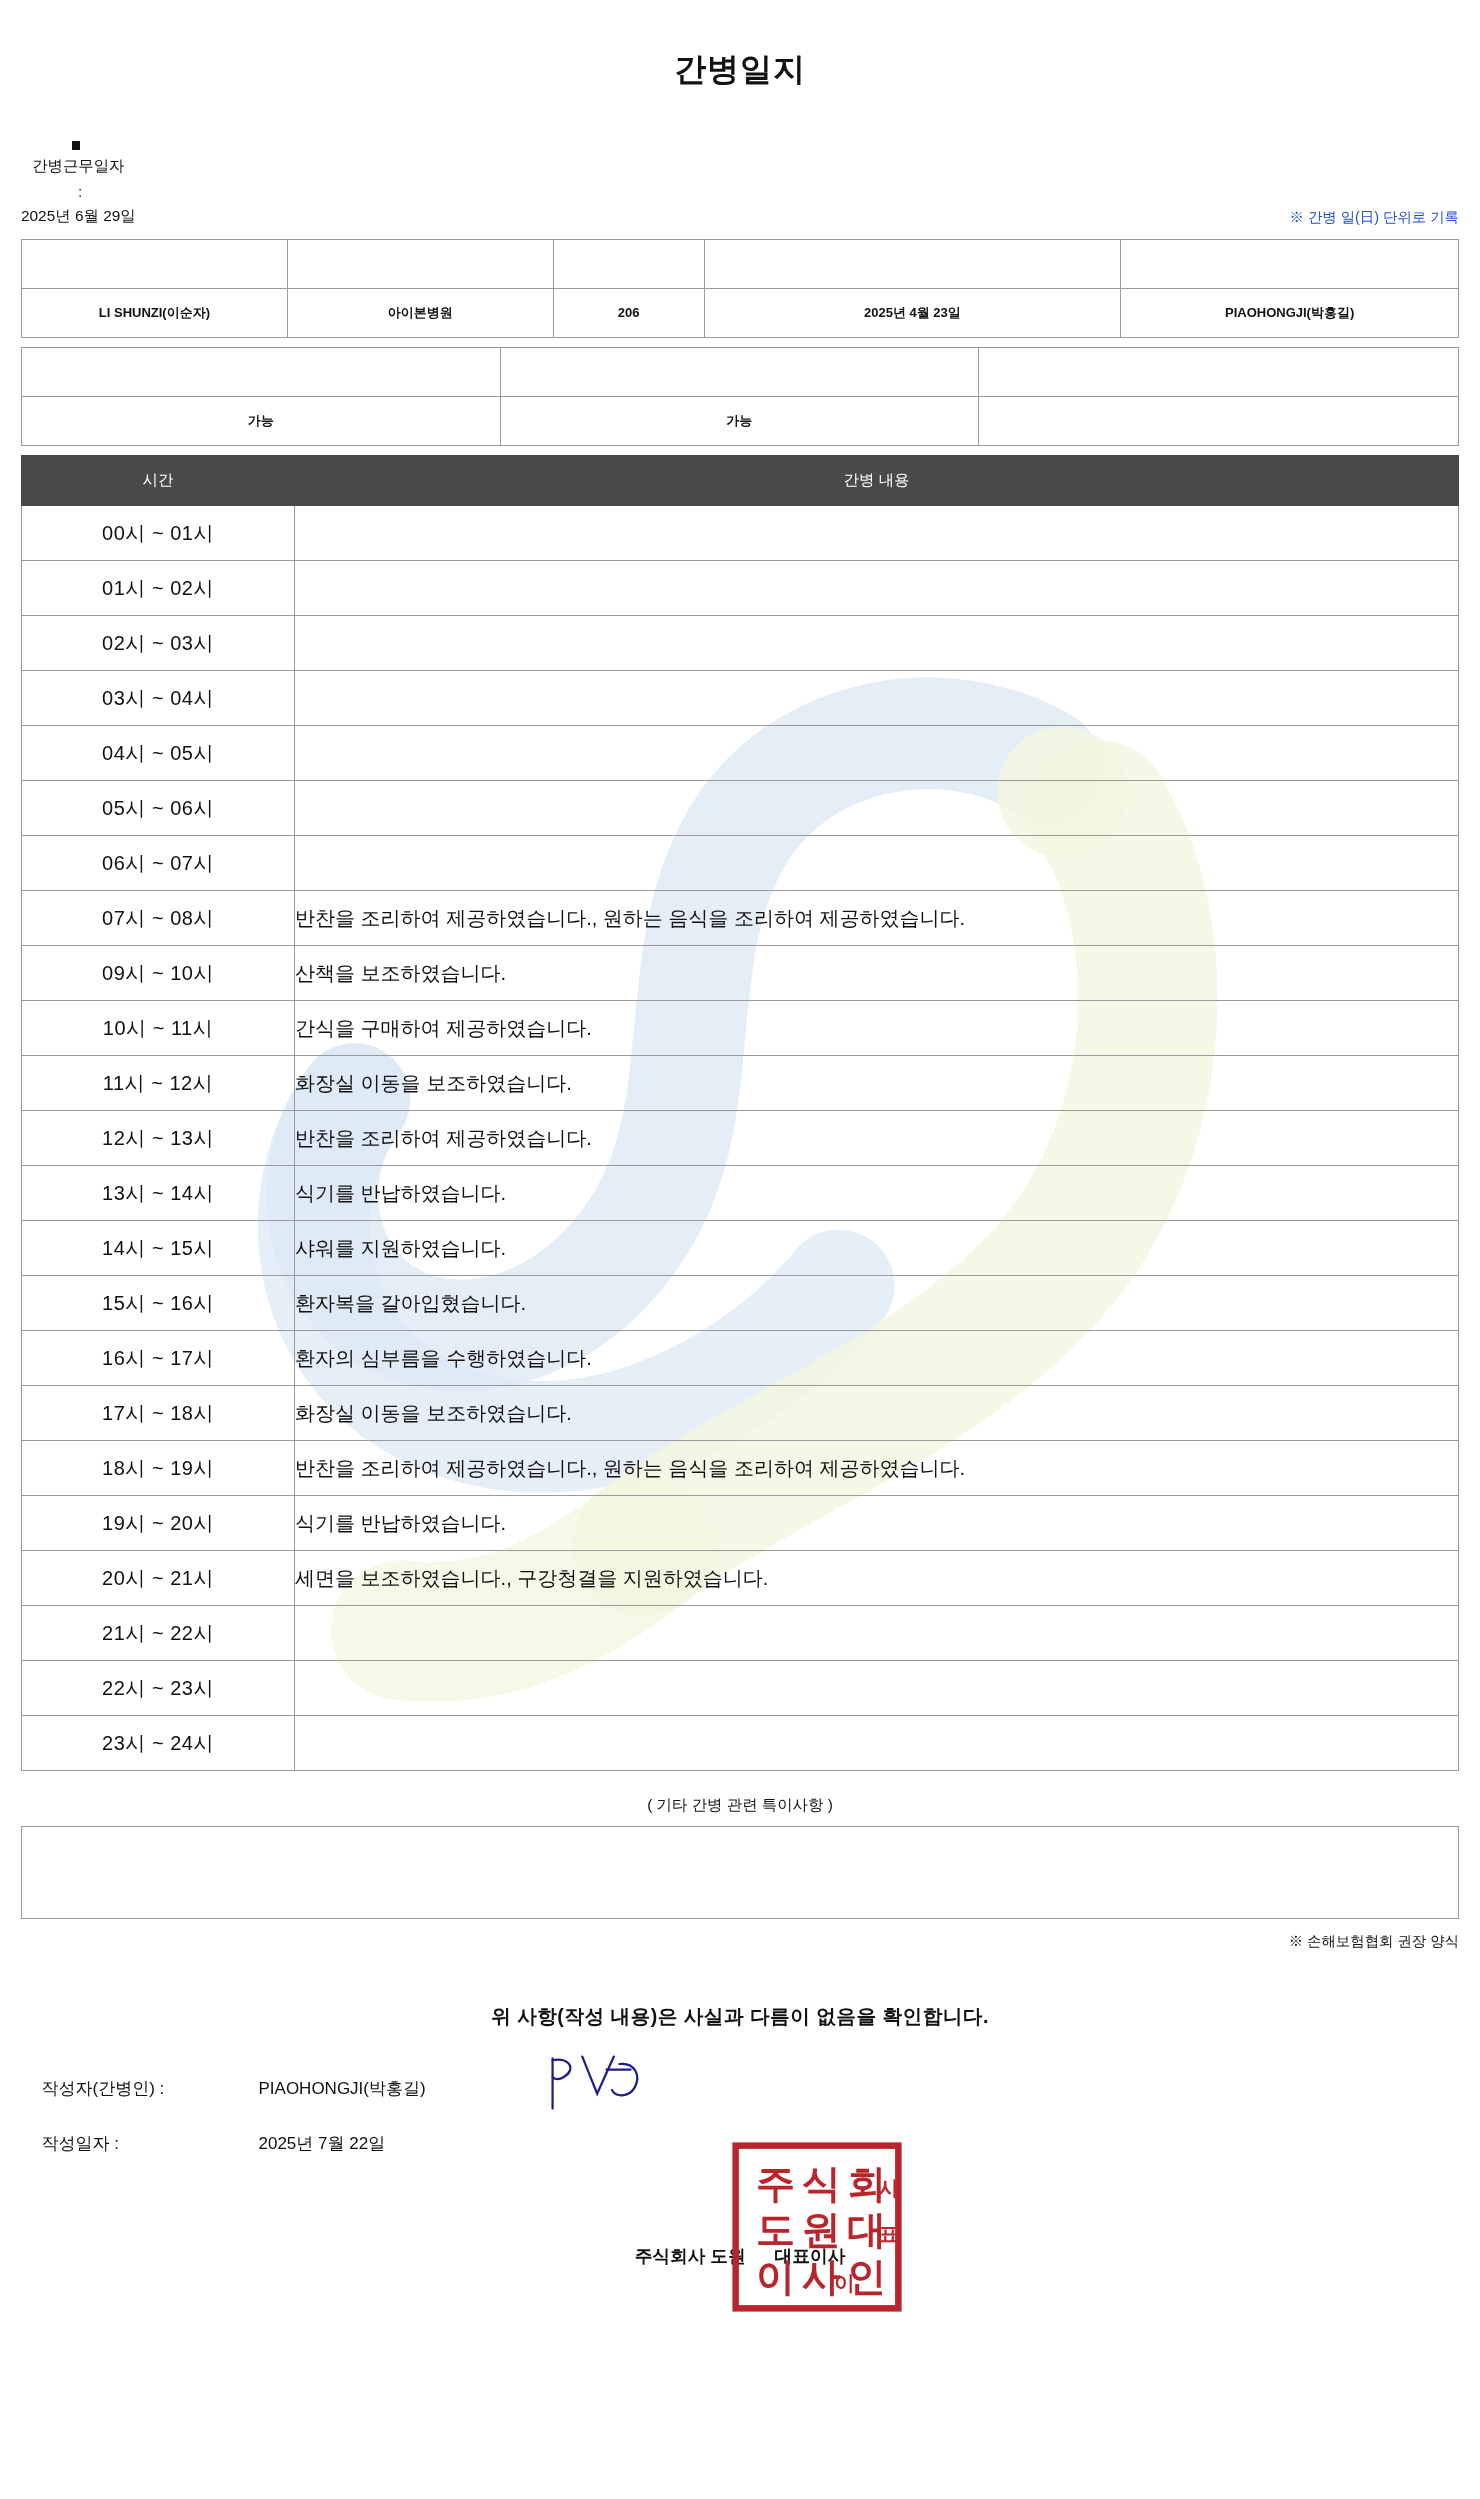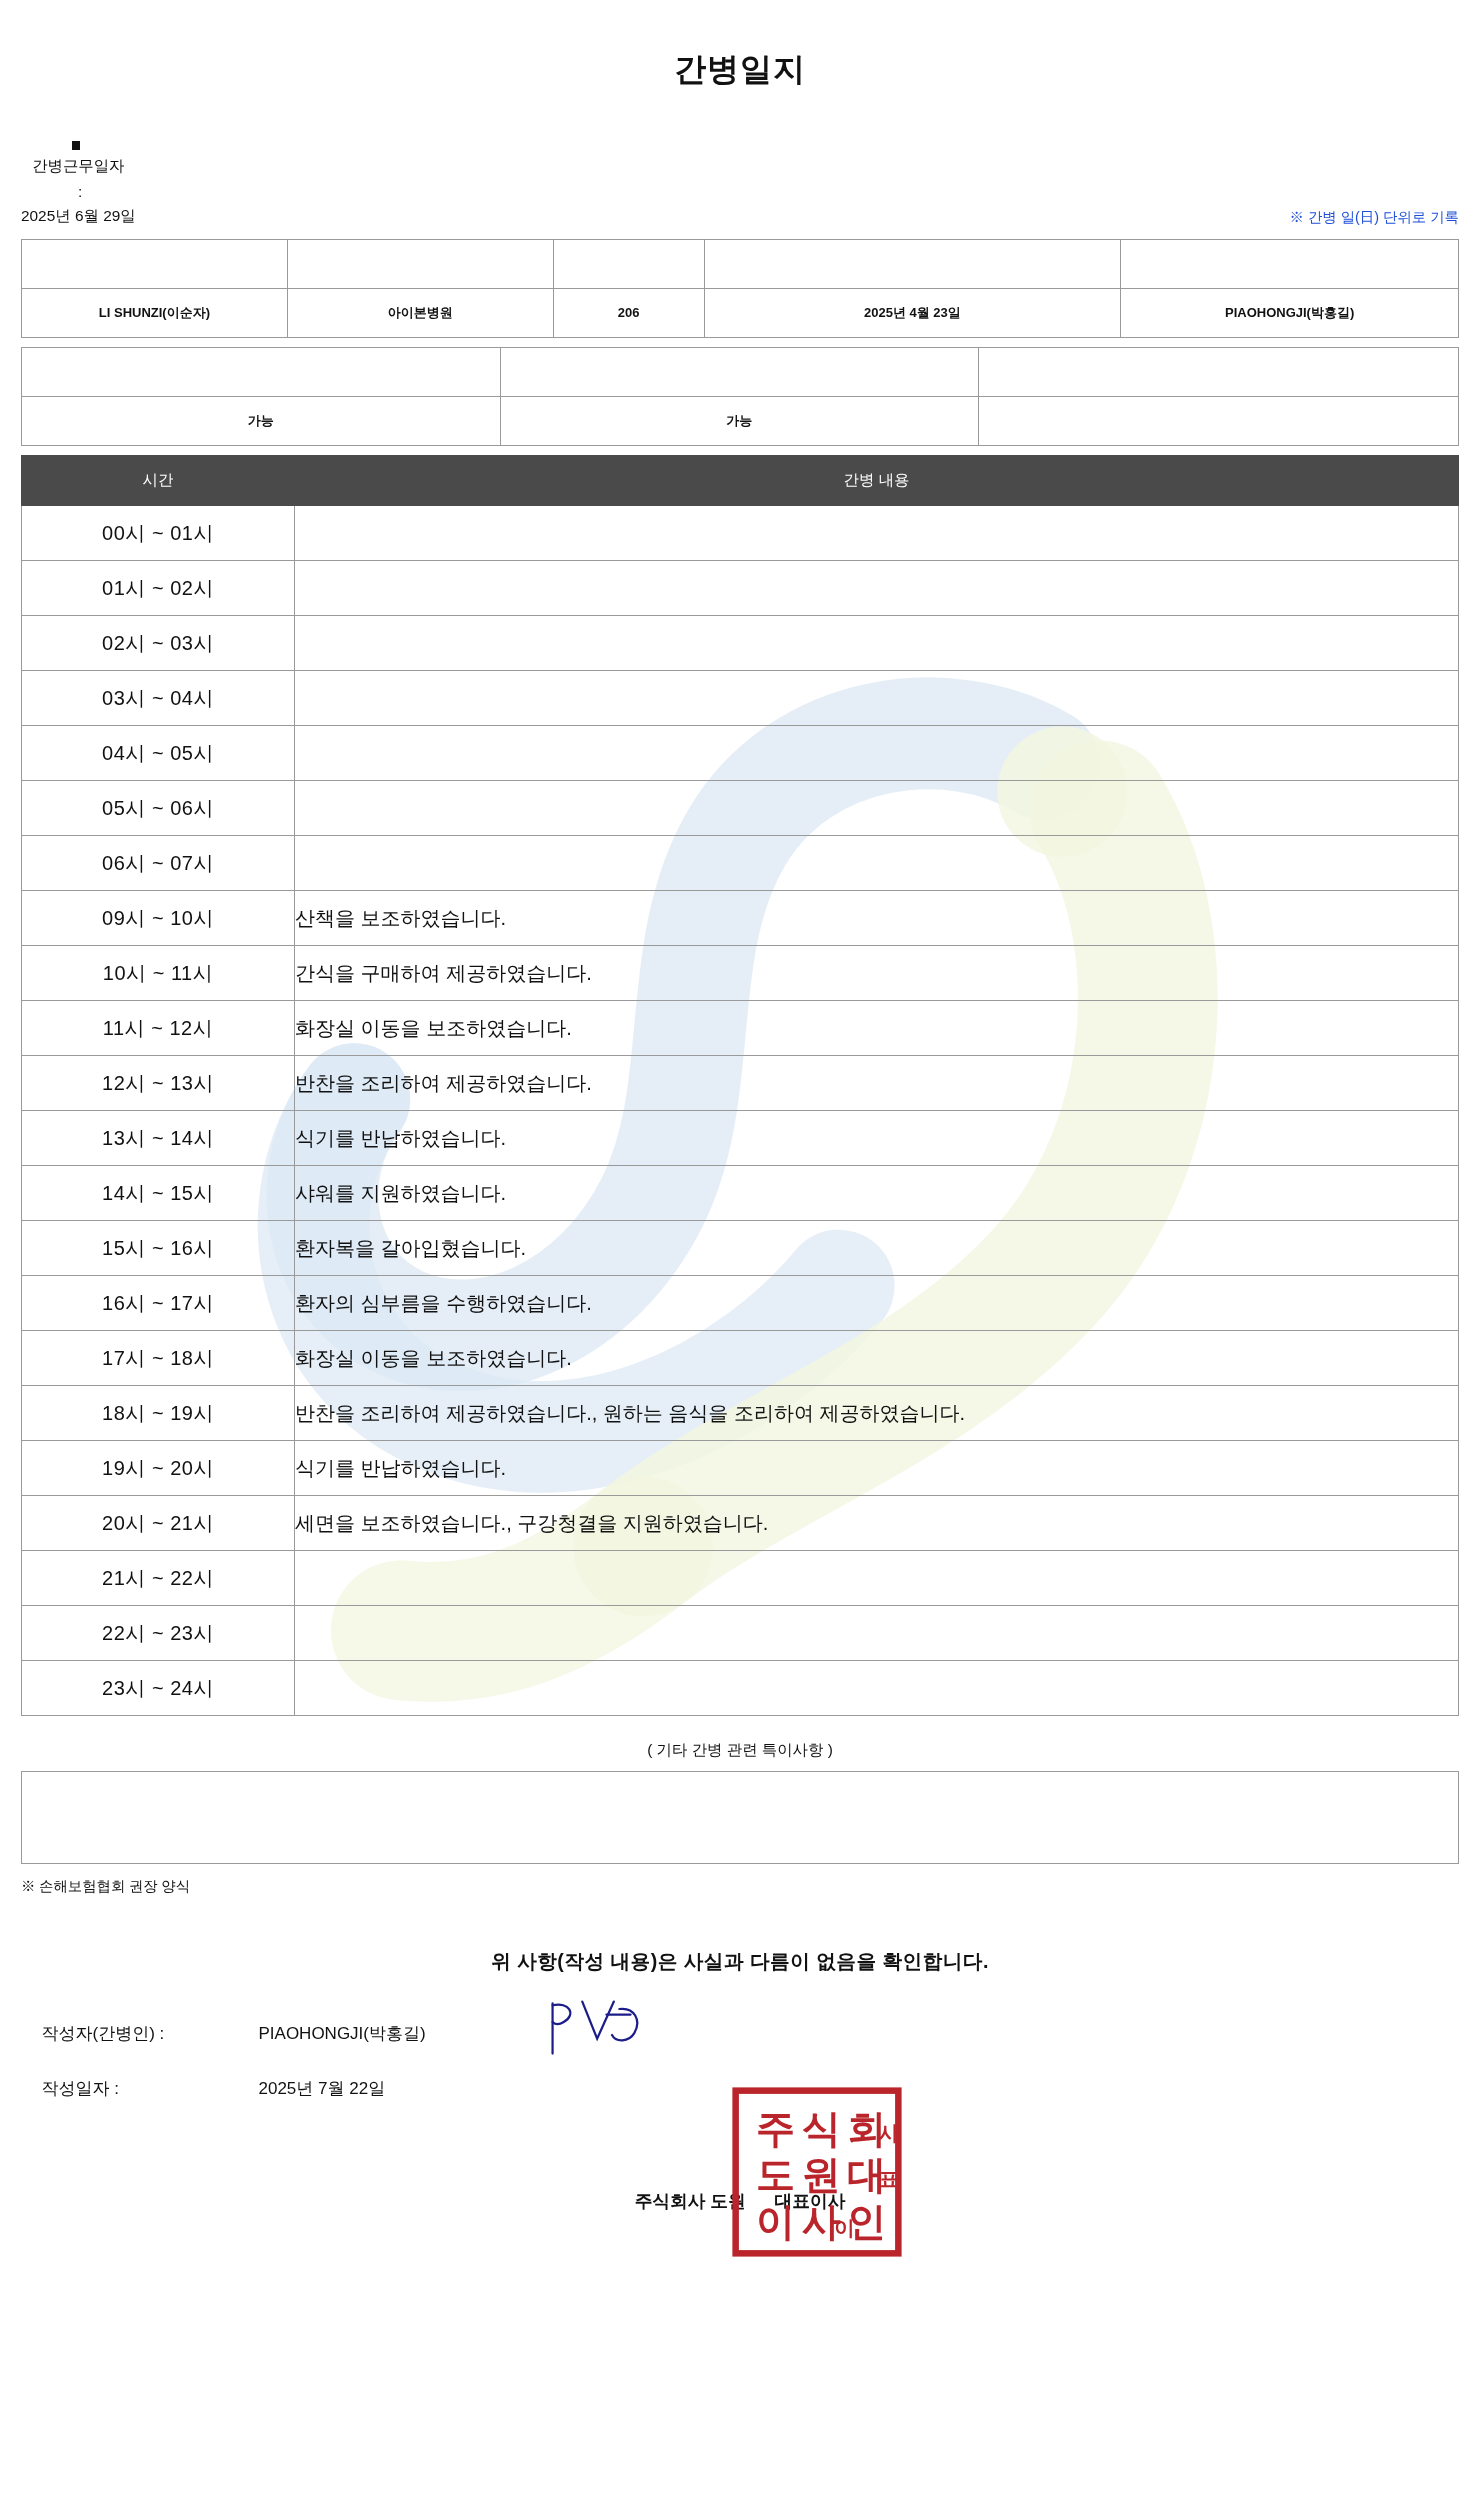--- a/index.html
+++ b/index.html
@@ -125,23 +125,23 @@
     margin-top: 24px;
     margin-bottom: 9.3px;
   }
   .etc-box {
     border: 0.9px solid #9a9a9a;
     height: 93px;
     width: 100%;
     box-sizing: border-box;
   }
   .assoc-note {
+    text-align: right;
     font-size: 14.4px;
     margin-top: 13px;
-    font-family: Liberation Serif, serif;
   }
 
   .confirm-line {
     text-align: center;
     font-size: 19.6px;
     font-weight: bold;
     margin-top: 52px;
     letter-spacing: 0.5px;
   }
 
@@ -292,20 +292,24 @@
             <td class="time-cell">04시 ~ 05시</td>
             <td class="note-cell"></td>
           </tr>
       <tr>
             <td class="time-cell">05시 ~ 06시</td>
             <td class="note-cell"></td>
           </tr>
       <tr>
             <td class="time-cell">06시 ~ 07시</td>
             <td class="note-cell"></td>
+          </tr>
+      <tr>
+            <td class="time-cell">07시 ~ 08시</td>
+            <td class="note-cell">반찬을 조리하여 제공하였습니다., 원하는 음식을 조리하여 제공하였습니다.</td>
           </tr>
       <tr>
             <td class="time-cell">09시 ~ 10시</td>
             <td class="note-cell">산책을 보조하였습니다.</td>
           </tr>
       <tr>
             <td class="time-cell">10시 ~ 11시</td>
             <td class="note-cell">간식을 구매하여 제공하였습니다.</td>
           </tr>
       <tr>

